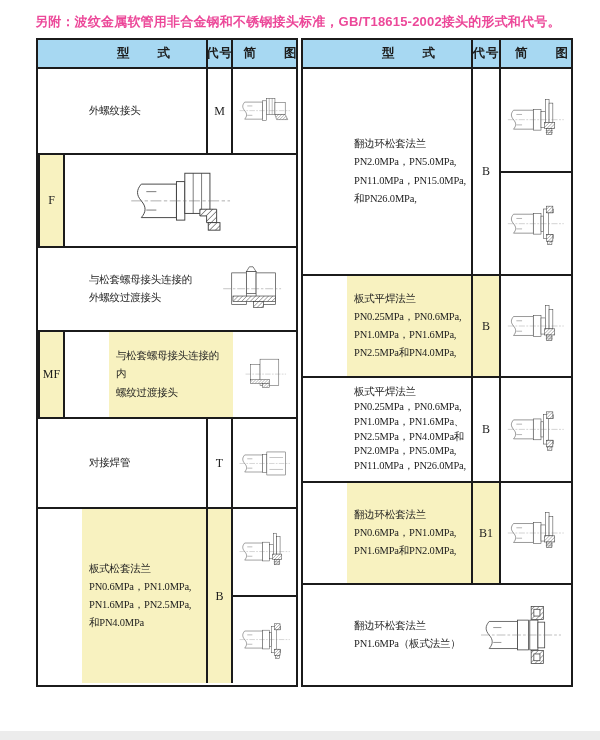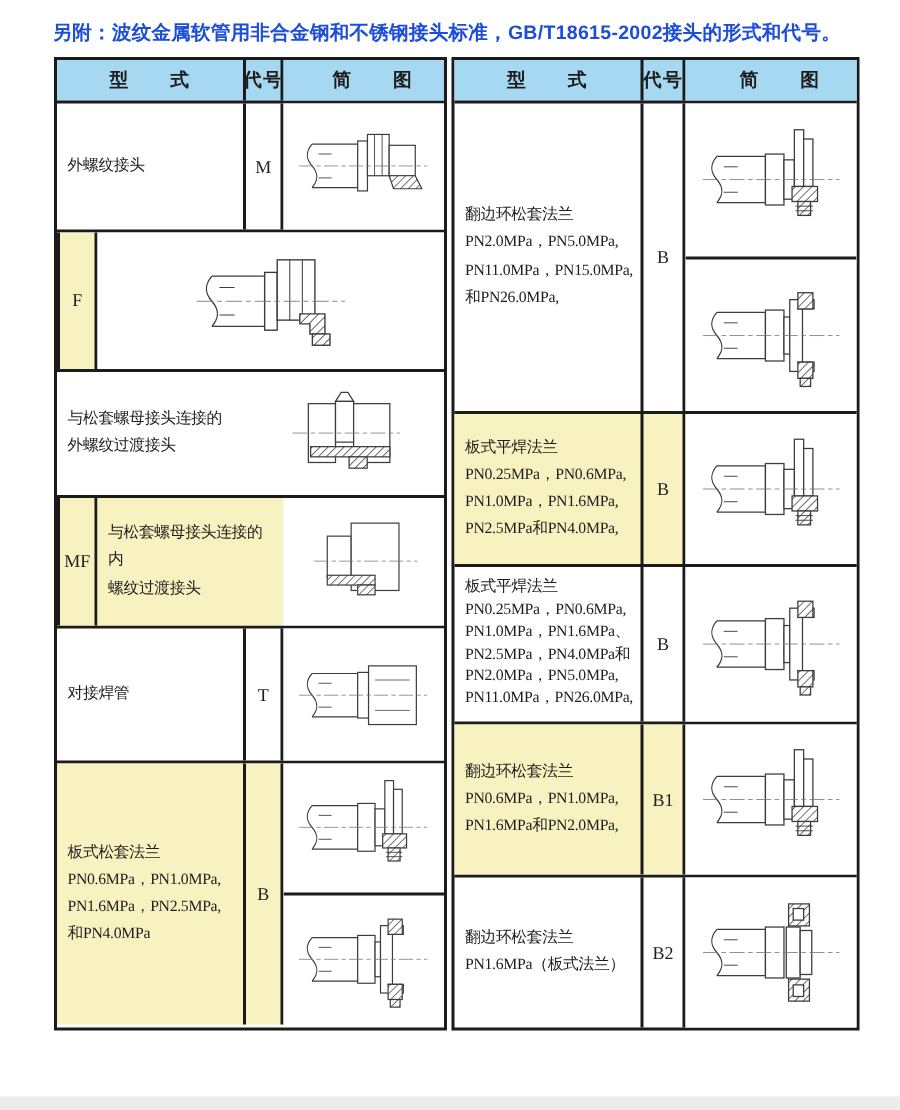--- a/index.html
+++ b/index.html
@@ -10,35 +10,36 @@
     --draw:#3c3c3c;
   }
   html,body{margin:0;padding:0;background:#fff;}
   .page{
     position:relative;width:600px;height:740px;background:#ffffff;overflow:hidden;
     font-family:"Liberation Serif","DejaVu Serif",serif;color:var(--ink);
   }
   .title{
     position:absolute;left:35px;top:13px;width:560px;
     font-family:"Liberation Sans","DejaVu Sans",sans-serif;
-    font-size:13px;font-weight:bold;letter-spacing:0.2px;color:#1d4ed8;
+    font-size:13px;font-weight:bold;letter-spacing:0.2px;color:#ec4899;
     white-space:nowrap;
   }
   .tables{position:absolute;left:36px;top:38px;display:flex;gap:3px;}
   .half{background:#fff;border:2px solid var(--border);box-sizing:border-box;}
   .half.left{width:262px;}
   .half.right{width:272px;}
   .row{display:flex;box-sizing:border-box;}
   .row + .row{border-top:2px solid var(--border);}
   .cell{box-sizing:border-box;overflow:hidden;}
   .cell.type{
     display:flex;align-items:center;
     padding:3px 4px 3px 7px;
     font-size:10.5px;line-height:1.72;letter-spacing:-0.2px;
     white-space:pre-line;
+    margin-left:44px;
   }
   .cell.type.tight{line-height:1.42;}
   .cell.code{
     border-left:2px solid var(--border);border-right:2px solid var(--border);
     display:flex;align-items:center;justify-content:center;
     font-size:12px;
   }
   .cell.diag{flex:1;display:flex;background:#fff;}
   .left .cell.type{width:124px;}
   .left .cell.code{width:27px;}
@@ -424,21 +425,20 @@
                 <line x1="86" y1="77" x2="101" y2="77" stroke="#3c3c3c" stroke-width="0.8"></line>
                 <line x1="6" y1="50" x2="124" y2="50" stroke="#777" stroke-width="0.7" stroke-dasharray="13 3 4 3"></line>
               </svg>
             </div>
         </div>
       </div>
 
       <div class="row" style="height:102px">
         <div class="cell type">翻边环松套法兰
 PN1.6MPa（板式法兰）</div>
-        <div class="cell code">B2</div>
         <div class="cell diag single">
           <div class="diagram">
               <svg viewBox="0 0 130 100" preserveAspectRatio="xMidYMid meet" stroke-width="1.1">
                 <defs>
                   <pattern id="h12" width="5" height="5" patternUnits="userSpaceOnUse" patternTransform="rotate(45)">
                     <rect width="5" height="5" fill="#fff"></rect>
                     <line x1="0" y1="0" x2="0" y2="5" stroke="#3c3c3c" stroke-width="1.3"></line>
                   </pattern>
                 </defs>
                 <path d="M18 30 H60 V70 H18" fill="#fff" stroke="#3c3c3c"></path>

